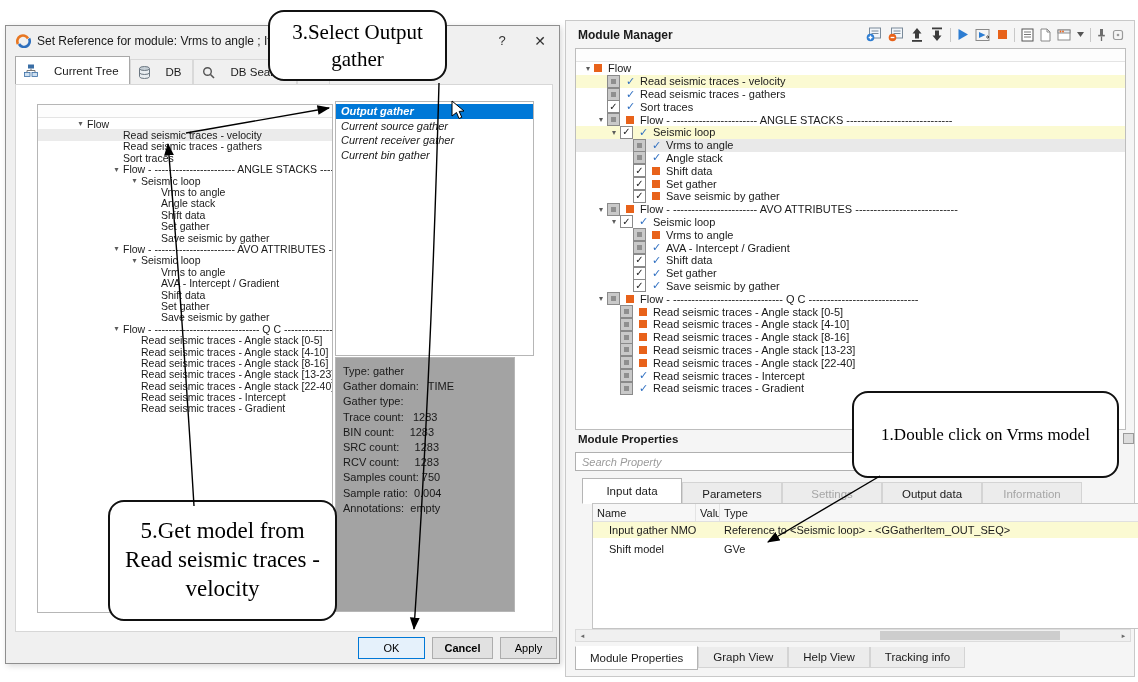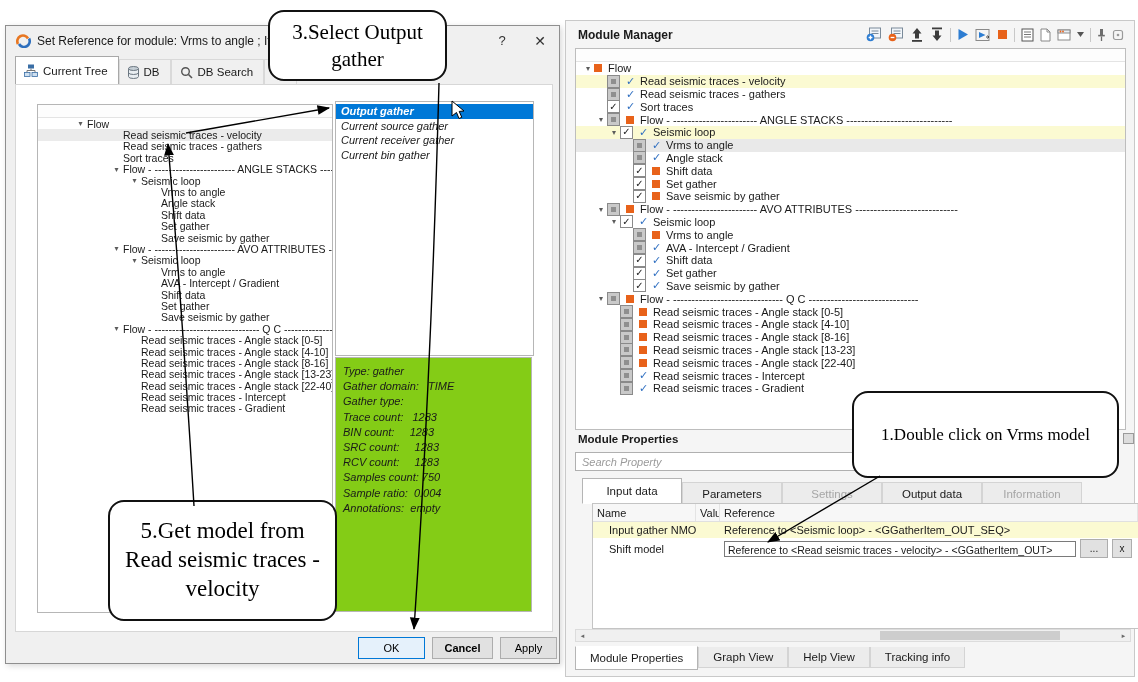--- a/index.html
+++ b/index.html
@@ -9,34 +9,34 @@
   
   .dialog{position:absolute;left:5px;top:25px;width:553px;height:637px;background:#f0f0f0;
           border:1px solid #8f8f8f;box-shadow:2px 2px 6px rgba(0,0,0,.15);}
   .titlebar{position:absolute;left:0;top:0;width:100%;height:30px;display:flex;align-items:center;}
   .app-icon{margin:0 6px 0 10px;display:inline-flex;}
   .dlg-title{font-size:12px;white-space:nowrap;overflow:hidden;}
   .tb-btn{position:absolute;top:0;width:34px;height:29px;display:flex;align-items:center;justify-content:center;
           font-size:13px;color:#333;cursor:default;}
   .tb-help{right:40px;} .tb-close{right:2px;font-size:14px;}
   .tabbar{position:absolute;left:9px;top:32px;display:flex;align-items:flex-end;height:27px;}
-  .tab{display:flex;align-items:center;gap:5px;padding:4px 10px 5px 8px;font-size:11.5px;
+  .tab{display:flex;align-items:center;gap:16px;padding:4px 10px 5px 8px;font-size:11.5px;
        background:#f0f0f0;border:1px solid #d9d9d9;border-bottom:none;height:16px;}
   .tab.active{background:#fff;border:1px solid #a8a8a8;border-bottom:1px solid #fff;height:19px;margin-bottom:-1px;}
   .tab-frame{position:absolute;left:9px;top:58px;width:536px;height:546px;background:#fff;border:1px solid #d7d7d7;}
   .panel-strip{height:12px;border-bottom:1px solid #e4e4e4;background:#fdfdfd;}
   .tree-panel{position:absolute;left:31px;top:78px;width:294px;height:507px;background:#fff;border:1px solid #b6b6b6;overflow:hidden;}
   .dt-row{display:flex;align-items:center;height:11.4px;font-size:10.5px;white-space:nowrap;}
   .dt-row.selected{background:#ebebeb;}
   .expander{display:inline-block;width:13px;color:#5c5c5c;font-size:8px;text-align:center;flex:0 0 13px;}
   .list-panel{position:absolute;left:329px;top:75px;width:197px;height:251px;background:#fff;border:1px solid #b6b6b6;overflow:hidden;padding-top:2px;}
   .ref-item{height:14.5px;line-height:14.5px;font-size:11px;font-style:italic;padding-left:5px;white-space:nowrap;}
   .ref-item.selected{background:#0078d7;color:#fff;font-weight:bold;}
-  .info-panel{position:absolute;left:329px;top:331px;width:197px;height:255px;background:#84cc16;border:1px solid #b6b6b6;
-              padding:6px 0 0 7px;box-sizing:border-box;font-style:italic;}
+  .info-panel{position:absolute;left:329px;top:331px;width:180px;height:255px;background:#a3a3a3;border:1px solid #b6b6b6;
+              padding:6px 0 0 7px;box-sizing:border-box;}
   .info-line{font-size:11px;line-height:15.2px;white-space:pre;}
   .btn{position:absolute;top:611px;height:22px;background:#e1e1e1;border:1px solid #adadad;font-size:11px;
        font-family:inherit;padding:0;}
   .btn-ok{left:352px;width:67px;background:#e5f1fb;border:1px solid #0078d7;}
   .btn-cancel{left:426px;width:61px;font-weight:bold;} .btn-apply{left:494px;width:57px;}
 
   
   .mm{position:absolute;left:565px;top:20px;width:568px;height:655px;background:#f5f5f5;border:1px solid #c9c9c9;}
   .mm-titlebar{position:absolute;left:0;top:0;width:100%;height:27px;display:flex;align-items:center;}
   .mm-title{font-size:12px;font-weight:bold;margin-left:12px;flex:1;}
@@ -604,37 +604,31 @@
         <div class="ptab active">Input data</div>
         <div class="ptab ">Parameters</div>
         <div class="ptab disabled">Settings</div>
         <div class="ptab ">Output data</div>
         <div class="ptab disabled">Information</div>
       </div>
     <div class="ptable" id="ptable">
         <div class="pt-header">
           <span class="c c-name">Name</span>
           <span class="c c-val">Value</span>
-          <span class="c c-ref">Reference</span>
           <span class="c c-typ">Type</span>
         </div>
         <div class="pt-row hl" style="height: 16px;">
           <span class="c c-name" style="padding-left: 16px;">Input gather NMO</span>
           <span class="c c-val"></span>
           <span class="c c-ref">Reference to &lt;Seismic loop&gt; - &lt;GGatherItem_OUT_SEQ&gt;</span>
           <span class="c c-typ">GG</span>
         </div>
         <div class="pt-row" style="height: 21px;">
           <span class="c c-name" style="padding-left: 16px;">Shift model</span>
           <span class="c c-val"></span>
-          <span class="c c-ref">
-            <span class="ref-input">Reference to &lt;Read seismic traces - velocity&gt; - &lt;GGatherItem_OUT&gt;</span>
-            <span class="mini-btn" style="width: 26px;">...</span>
-            <span class="mini-btn" style="width: 18px;">x</span>
-          </span>
           <span class="c c-typ">GVe</span>
         </div>
       </div>
     <div class="hscroll">
       <span class="sarrow left">◄</span>
       <span class="sthumb"></span>
       <span class="sarrow right">►</span>
     </div>
     <div class="btabs" id="btabs">
         <div class="btab active">Module Properties</div>

